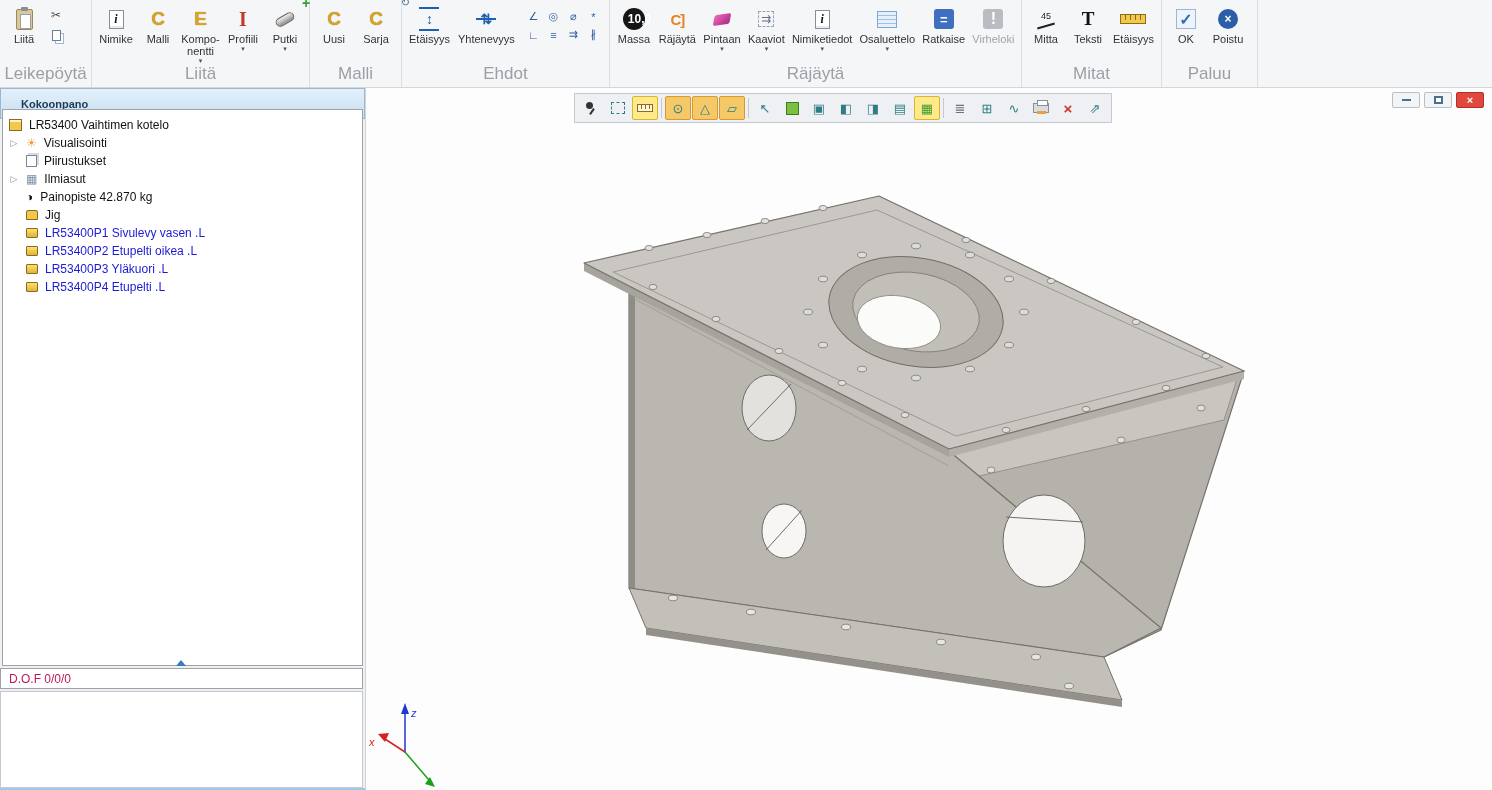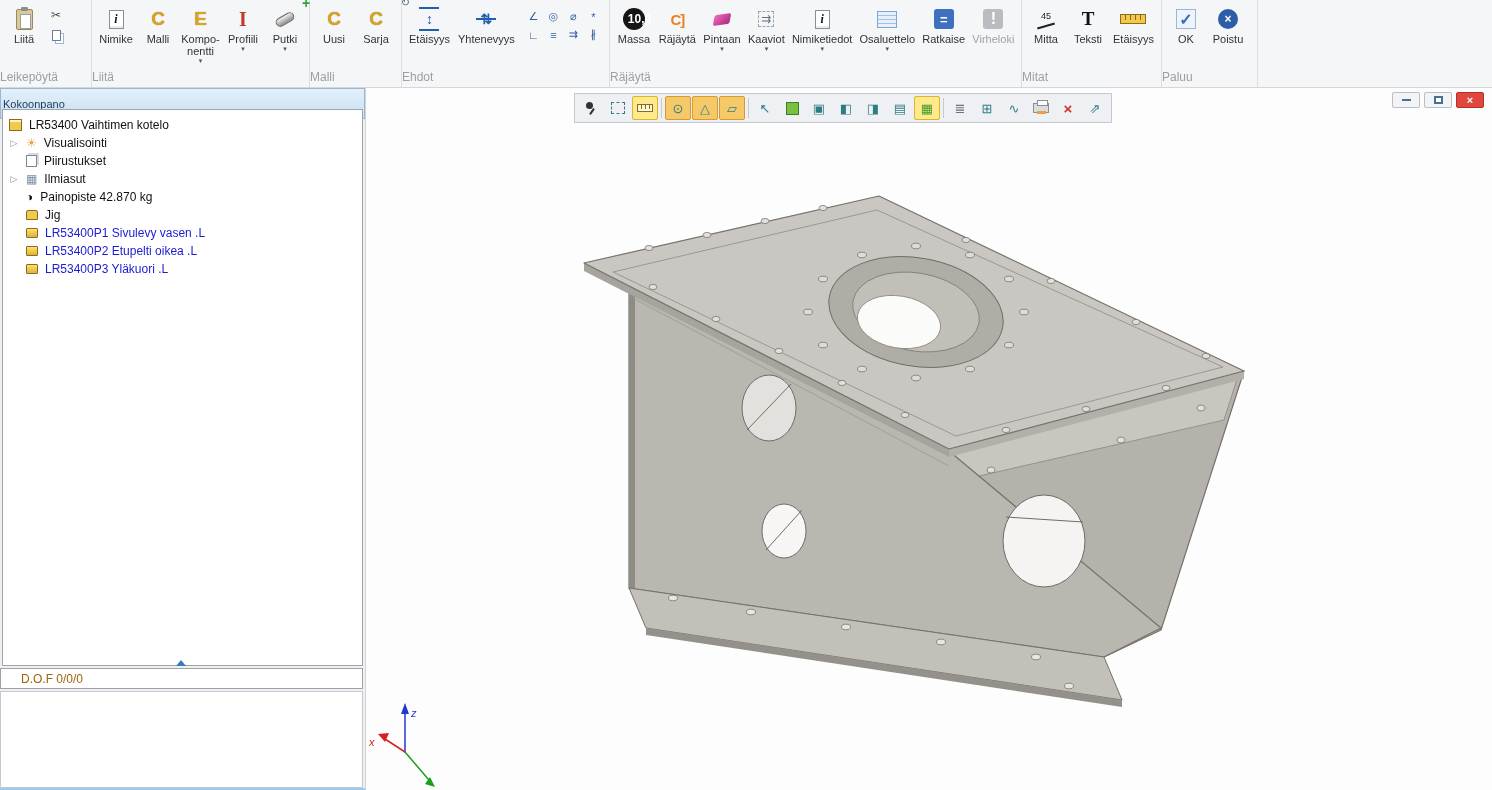--- a/index.html
+++ b/index.html
@@ -8,21 +8,21 @@
   #app { position:relative; width:1492px; height:790px; }
 
   
   .ribbon { display:flex; height:88px; background:#f5f6f8; border-bottom:1px solid #d5d7da; }
   .rgroup { position:relative; height:100%; border-right:1px solid #dcdee1; flex:0 0 auto; }
   .rrow { display:flex; align-items:flex-start; padding:4px 4px 0; gap:2px; }
   .rbtn { display:flex; flex-direction:column; align-items:center; min-width:40px; padding:1px 3px; border-radius:2px; }
   .ric { height:28px; display:flex; align-items:center; justify-content:center; }
   .rlabel { font-size:11px; color:#333; line-height:12px; text-align:center; white-space:nowrap; }
   .caret { font-size:7px; color:#555; line-height:7px; }
-  .glabel { position:absolute; bottom:3px; left:0; right:0; text-align:left; font-size:12px; color:#9aa0a6; }
+  .glabel { position:absolute; bottom:3px; left:0; right:0; text-align:center; font-size:17px; color:#9aa0a6; }
   .muted .rlabel { color:#a0a4a8; }
 
   .smallcol { display:flex; flex-direction:column; gap:2px; padding-top:2px; }
   .sbtn { width:20px; height:18px; display:flex; align-items:center; justify-content:center; font-size:12px; color:#444; border-radius:2px; }
 
   .ic-clipboard { width:17px; height:21px; background:#d9c89a; border:1px solid #9a8a5a; border-radius:2px; position:relative; }
   .ic-clipboard::before { content:""; position:absolute; left:3px; top:4px; width:9px; height:13px; background:#fff; border:1px solid #9aa0a6; }
   .ic-clipboard::after { content:""; position:absolute; left:4px; top:-3px; width:7px; height:4px; background:#8a8f96; border-radius:1px; }
   .ic-copy { width:9px; height:11px; border:1px solid #6b7f97; background:#fff; box-shadow:3px 3px 0 -1px #fff, 3px 3px 0 #9db8d2; }
   .ic-card { width:15px; height:19px; background:#fff; border:1px solid #8a8f96; display:flex; align-items:center; justify-content:center; font-weight:bold; font-style:italic; font-family:"Liberation Serif",serif; font-size:12px; color:#111; box-shadow:inset 0 -6px 0 -4px #e8ecf0; }
@@ -51,35 +51,35 @@
   .ic-teksti { font-family:"Liberation Serif",serif; font-weight:bold; font-size:19px; color:#111; }
   .ic-ruler { width:26px; height:10px; background:#f5c84c; border:1px solid #8a6d1f; background-image:repeating-linear-gradient(90deg,#0000 0 4px,#8a6d1f 4px 5px); background-size:100% 5px; background-repeat:no-repeat; }
   .ic-ok { width:20px; height:20px; border:1px solid #9fb6cf; background:#eef4fb; color:#2f6fb7; font-weight:bold; display:flex; align-items:center; justify-content:center; }
   .ic-exit { width:20px; height:20px; border-radius:50%; background:#2b5ea7; color:#fff; display:flex; align-items:center; justify-content:center; font-weight:bold; font-size:12px; }
 
   
   .main { display:flex; height:702px; }
 
   
   .panel { position:relative; width:365px; background:#eef0f2; border-bottom:2px solid #9ec9e8; flex:0 0 auto; }
-  .phead { position:absolute; top:0; left:0; right:0; height:31px; background:linear-gradient(#e3f0fb,#c8dff2); border:1px solid #9ab8d4; display:flex; align-items:center; padding-left:2px; font-size:11px; color:#1f3a57; }
+  .phead { position:absolute; top:0; left:0; right:0; height:31px; background:linear-gradient(#e3f0fb,#c8dff2); border:1px solid #9ab8d4; display:flex; align-items:center; padding-left:20px; font-size:11px; color:#1f3a57;font-weight:bold; }
   .tree { position:absolute; left:2px; right:2px; top:21px; height:557px; background:#fff; border:1px solid #a0a4a8; padding-top:6px; overflow:hidden; }
   .titem { display:flex; align-items:center; height:18px; font-size:12px; color:#111; padding-left:6px; gap:7px; white-space:nowrap; }
   .titem .exp { width:10px; font-size:9px; color:#8a8f96; text-align:center; flex:0 0 auto; }
   .titem .slot { width:10px; flex:0 0 auto; }
   .titem.part .lbl { color:#1b1bd4; }
   .t-root { width:13px; height:12px; background:#f2c94c; border:1px solid #8a6d1f; box-shadow:inset 0 2px 0 #fff3c2; flex:0 0 auto; }
   .t-sun { color:#e8a33d; font-size:12px; }
   .t-sheets { width:11px; height:12px; background:#fff; border:1px solid #7e8692; box-shadow:2px -2px 0 #d7dbe0; flex:0 0 auto; }
   .t-grid { color:#7a8fa6; font-size:12px; }
   .t-mass { color:#111; font-size:12px; }
   .t-jig { width:12px; height:10px; background:#f2c94c; border:1px solid #8a6d1f; border-radius:2px 2px 0 0; flex:0 0 auto; }
   .t-part { width:12px; height:10px; background:linear-gradient(#ffe06a,#e0b23a); border:1px solid #8a6d1f; border-radius:1px; flex:0 0 auto; }
   .resize-tri { position:absolute; left:176px; top:572px; width:0; height:0; border-left:5px solid transparent; border-right:5px solid transparent; border-bottom:6px solid #3a7bbf; }
-  .dof { position:absolute; left:0; right:2px; top:580px; height:21px; background:#fff; border:1px solid #a0a4a8; display:flex; align-items:center; padding-left:20px; font-size:12px; color:#a16207; }
+  .dof { position:absolute; left:0; right:2px; top:580px; height:21px; background:#fff; border:1px solid #a0a4a8; display:flex; align-items:center; padding-left:8px; font-size:12px; color:#be185d; }
   .panelfoot { position:absolute; left:0; right:2px; top:603px; bottom:0; background:#fff; border:1px solid #c6cad0; }
 
   
   .viewport { position:relative; flex:1; background:#fdfdfd; border-left:1px solid #d0d3d7; overflow:hidden; }
   .model-svg { position:absolute; left:0; top:0; }
 
   .vtoolbar { position:absolute; left:208px; top:5px; height:30px; display:flex; align-items:center; gap:1px; background:#eef0f3; border:1px solid #c6cad0; padding:1px 3px; }
   .vbtn { width:26px; height:24px; display:flex; align-items:center; justify-content:center; font-size:13px; color:#2e7d86; border:1px solid transparent; border-radius:2px; }
   .vbtn.hl-y { background:#ffe98a; border-color:#d8b62e; }
   .vbtn.hl-o { background:#f6c968; border-color:#d89a2e; }
@@ -382,20 +382,25 @@
         </div>
         <div class="titem child part">
           <span class="slot"></span>
           <span class="t-part"></span>
           <span class="lbl">LR53400P2 Etupelti oikea .L</span>
         </div>
         <div class="titem child part">
           <span class="slot"></span>
           <span class="t-part"></span>
           <span class="lbl">LR53400P3 Yläkuori .L</span>
+        </div>
+        <div class="titem child part">
+          <span class="slot"></span>
+          <span class="t-part"></span>
+          <span class="lbl">LR53400P4 Etupelti .L</span>
         </div>
       </div>
 
       <div class="resize-tri"></div>
       <div class="dof">D.O.F  0/0/0</div>
       <div class="panelfoot"></div>
     </div>
 
     <div class="viewport">
 

